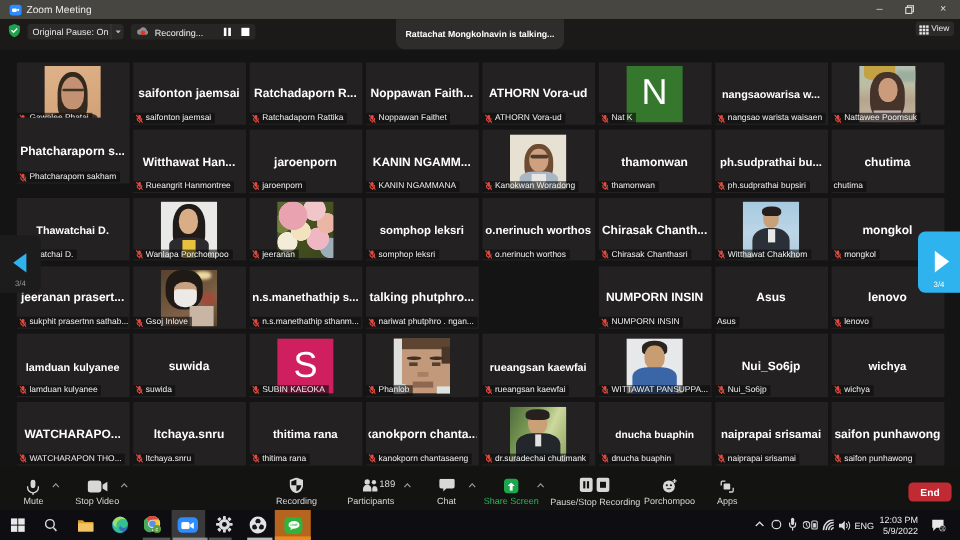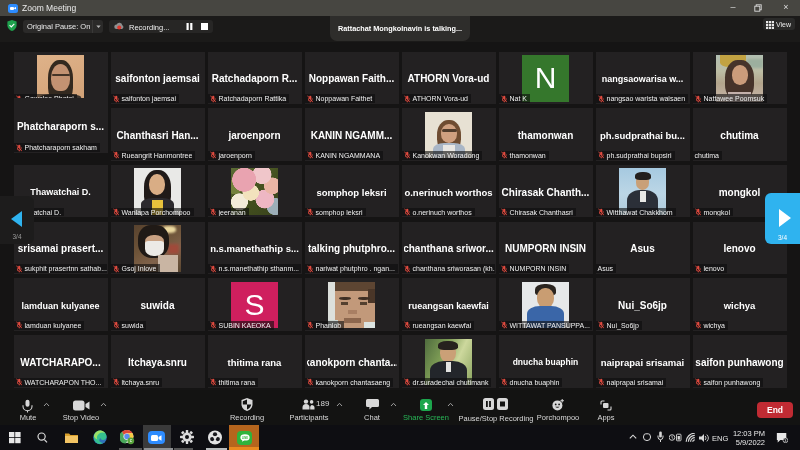--- a/index.html
+++ b/index.html
@@ -233,21 +233,21 @@
             <rect x="2.6" y="0.5" width="2.8" height="4.6" rx="1.4"></rect>
             <path d="M1.2 3.6v1.2a2.8 2.8 0 0 0 5.6 0V3.6h-1v1.2a1.8 1.8 0 0 1-3.6 0V3.6z"></path>
             <rect x="3.5" y="7" width="1" height="1.6"></rect>
           </g>
           <line x1="0.6" y1="0.4" x2="7.4" y2="8.6" stroke="#e04a3f" stroke-width="1.1"></line>
         </svg>
         <span>Phatcharaporn sakham</span>
       </div>
     </div>
 <div class="tile" style="left:110.5px;top:108.2px;height:52.6px">
-      <div class="nm " style="font-size:10px">Chanthasri  Han...</div>
+      <div class="nm " style="font-size:10px">Witthawat  Han...</div>
       <div class="lb">
         <svg class="mic" width="6.5" height="8" viewBox="0 0 8 9">
           <g fill="#e04a3f">
             <rect x="2.6" y="0.5" width="2.8" height="4.6" rx="1.4"></rect>
             <path d="M1.2 3.6v1.2a2.8 2.8 0 0 0 5.6 0V3.6h-1v1.2a1.8 1.8 0 0 1-3.6 0V3.6z"></path>
             <rect x="3.5" y="7" width="1" height="1.6"></rect>
           </g>
           <line x1="0.6" y1="0.4" x2="7.4" y2="8.6" stroke="#e04a3f" stroke-width="1.1"></line>
         </svg>
         <span>Rueangrit Hanmontree</span>
@@ -456,21 +456,21 @@
             <rect x="2.6" y="0.5" width="2.8" height="4.6" rx="1.4"></rect>
             <path d="M1.2 3.6v1.2a2.8 2.8 0 0 0 5.6 0V3.6h-1v1.2a1.8 1.8 0 0 1-3.6 0V3.6z"></path>
             <rect x="3.5" y="7" width="1" height="1.6"></rect>
           </g>
           <line x1="0.6" y1="0.4" x2="7.4" y2="8.6" stroke="#e04a3f" stroke-width="1.1"></line>
         </svg>
         <span>mongkol</span>
       </div>
     </div>
 <div class="tile" style="left:13.5px;top:221.6px;height:52.6px">
-      <div class="nm " style="font-size:10px">srisamai prasert...</div>
+      <div class="nm " style="font-size:10px">jeeranan prasert...</div>
       <div class="lb">
         <svg class="mic" width="6.5" height="8" viewBox="0 0 8 9">
           <g fill="#e04a3f">
             <rect x="2.6" y="0.5" width="2.8" height="4.6" rx="1.4"></rect>
             <path d="M1.2 3.6v1.2a2.8 2.8 0 0 0 5.6 0V3.6h-1v1.2a1.8 1.8 0 0 1-3.6 0V3.6z"></path>
             <rect x="3.5" y="7" width="1" height="1.6"></rect>
           </g>
           <line x1="0.6" y1="0.4" x2="7.4" y2="8.6" stroke="#e04a3f" stroke-width="1.1"></line>
         </svg>
         <span>sukphit prasertnn sathab...</span>
@@ -517,34 +517,20 @@
       <div class="lb">
         <svg class="mic" width="6.5" height="8" viewBox="0 0 8 9">
           <g fill="#e04a3f">
             <rect x="2.6" y="0.5" width="2.8" height="4.6" rx="1.4"></rect>
             <path d="M1.2 3.6v1.2a2.8 2.8 0 0 0 5.6 0V3.6h-1v1.2a1.8 1.8 0 0 1-3.6 0V3.6z"></path>
             <rect x="3.5" y="7" width="1" height="1.6"></rect>
           </g>
           <line x1="0.6" y1="0.4" x2="7.4" y2="8.6" stroke="#e04a3f" stroke-width="1.1"></line>
         </svg>
         <span>nariwat phutphro . ngan...</span>
-      </div>
-    </div>
-<div class="tile" style="left:401.5px;top:221.6px;height:52.6px">
-      <div class="nm " style="font-size:10px">chanthana sriwor...</div>
-      <div class="lb">
-        <svg class="mic" width="6.5" height="8" viewBox="0 0 8 9">
-          <g fill="#e04a3f">
-            <rect x="2.6" y="0.5" width="2.8" height="4.6" rx="1.4"></rect>
-            <path d="M1.2 3.6v1.2a2.8 2.8 0 0 0 5.6 0V3.6h-1v1.2a1.8 1.8 0 0 1-3.6 0V3.6z"></path>
-            <rect x="3.5" y="7" width="1" height="1.6"></rect>
-          </g>
-          <line x1="0.6" y1="0.4" x2="7.4" y2="8.6" stroke="#e04a3f" stroke-width="1.1"></line>
-        </svg>
-        <span>chanthana sriworasan (kh...</span>
       </div>
     </div>
 <div class="tile" style="left:498.5px;top:221.6px;height:52.6px">
       <div class="nm " style="font-size:10px">NUMPORN INSIN</div>
       <div class="lb">
         <svg class="mic" width="6.5" height="8" viewBox="0 0 8 9">
           <g fill="#e04a3f">
             <rect x="2.6" y="0.5" width="2.8" height="4.6" rx="1.4"></rect>
             <path d="M1.2 3.6v1.2a2.8 2.8 0 0 0 5.6 0V3.6h-1v1.2a1.8 1.8 0 0 1-3.6 0V3.6z"></path>
             <rect x="3.5" y="7" width="1" height="1.6"></rect>

